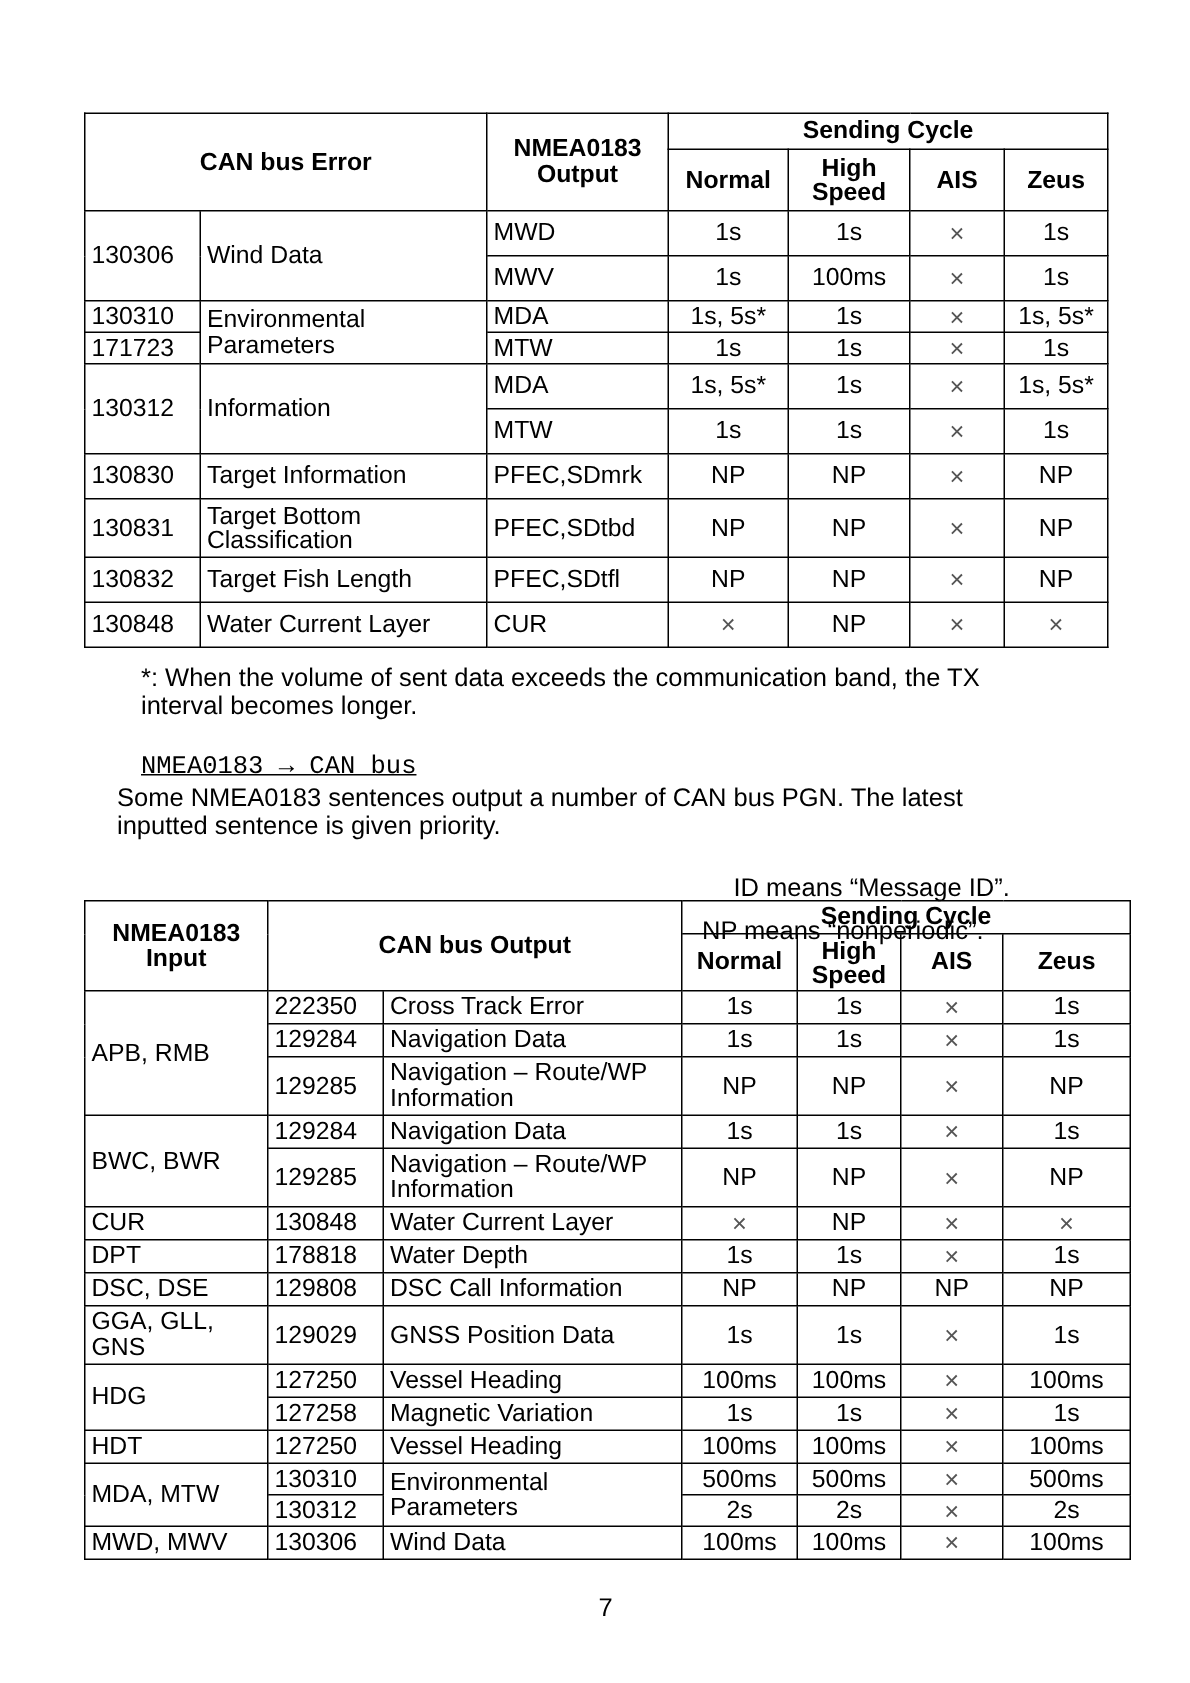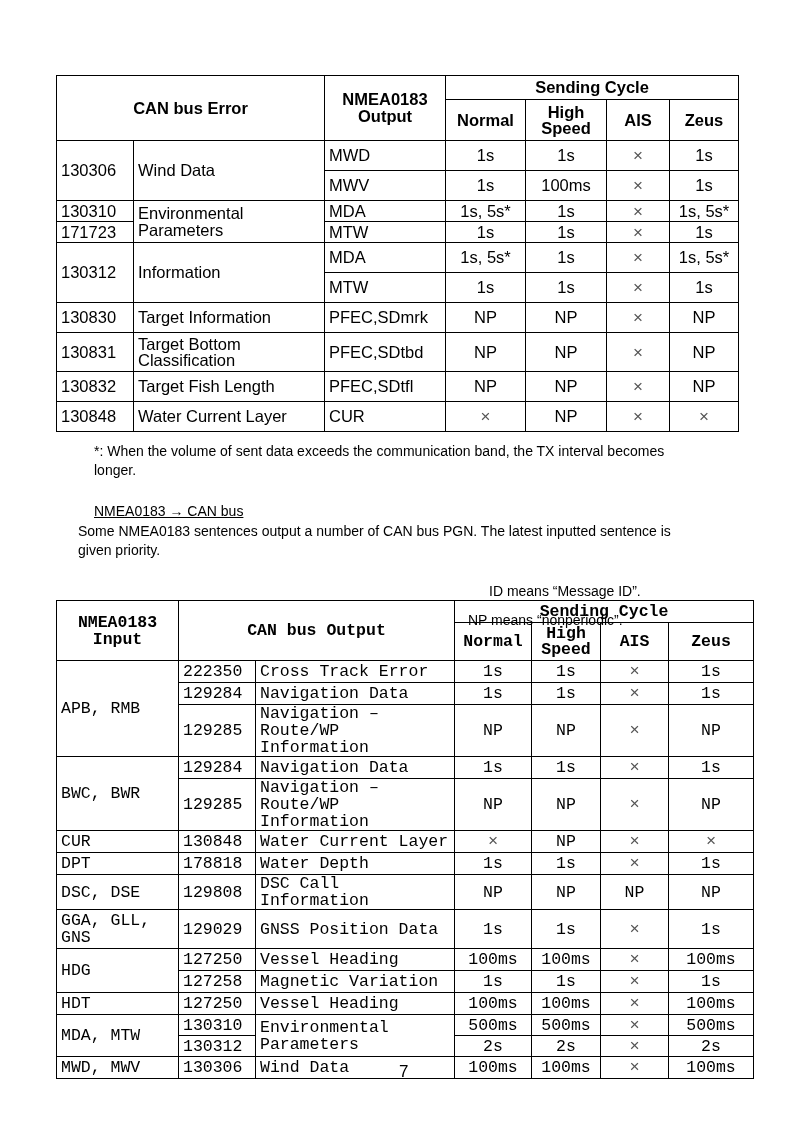--- a/index.html
+++ b/index.html
@@ -2,24 +2,24 @@
 <html><head>
 <meta charset="utf-8">
 <style>
   html, body { margin:0; padding:0; background:#ffffff; }
   body { width:793px; height:1122px; position:relative; font-family:"Liberation Sans", sans-serif; color:#000; overflow:hidden; }
   table { border-collapse:collapse; position:absolute; table-layout:fixed; }
   td, th { border:1px solid #000; padding:0 4px; font-size:16.5px; line-height:17px; vertical-align:middle; font-weight:normal; }
   th { font-weight:bold; text-align:center; }
   .c { text-align:center; }
   .x { color:#555; font-size:17px; }
-  .txt { position:absolute; font-size:14px; line-height:19px; }
-  .u { text-decoration:underline; }
+  .txt { position:absolute; font-size:17px; line-height:19px; }
+  .u { text-decoration:underline;font-family:Liberation Mono, monospace; }
   #t1 { left:56px; top:75px; width:682px; }
-  #t2 { left:56px; top:600px; width:697px;font-family:Liberation Mono, monospace; }
+  #t2 { left:56px; top:600px; width:697px; }
   .pagenum { position:absolute; left:399px; top:1062px; font-size:17px; }
 </style>
 </head>
 <body>
 
 <table id="t1">
   <colgroup>
     <col style="width:77px">
       <col style="width:191px">
       <col style="width:121px">

